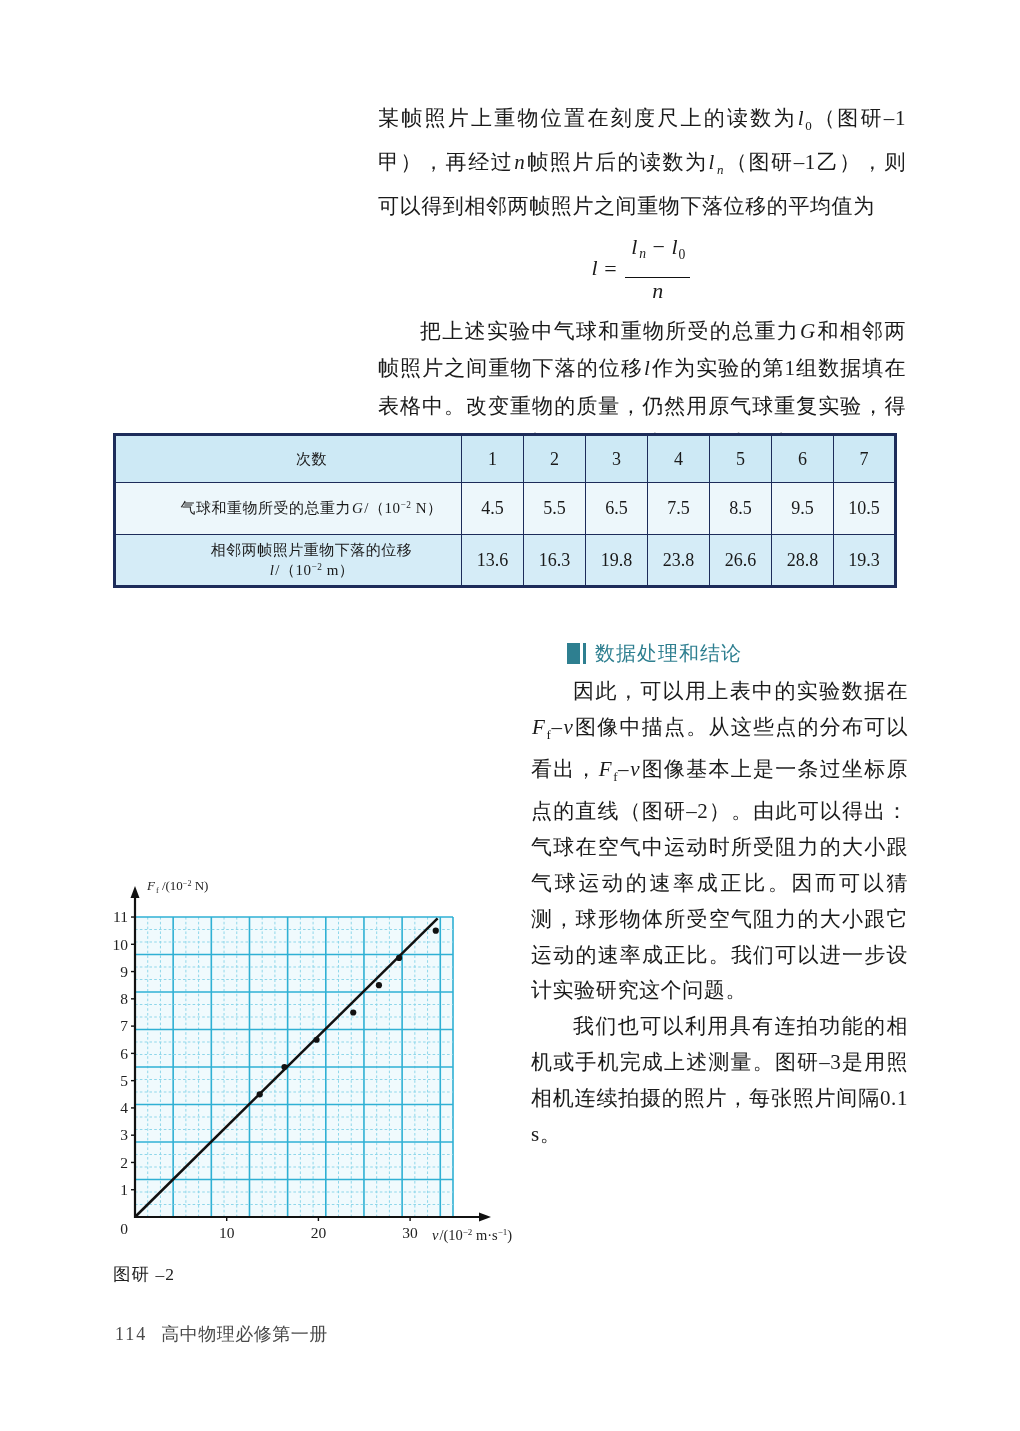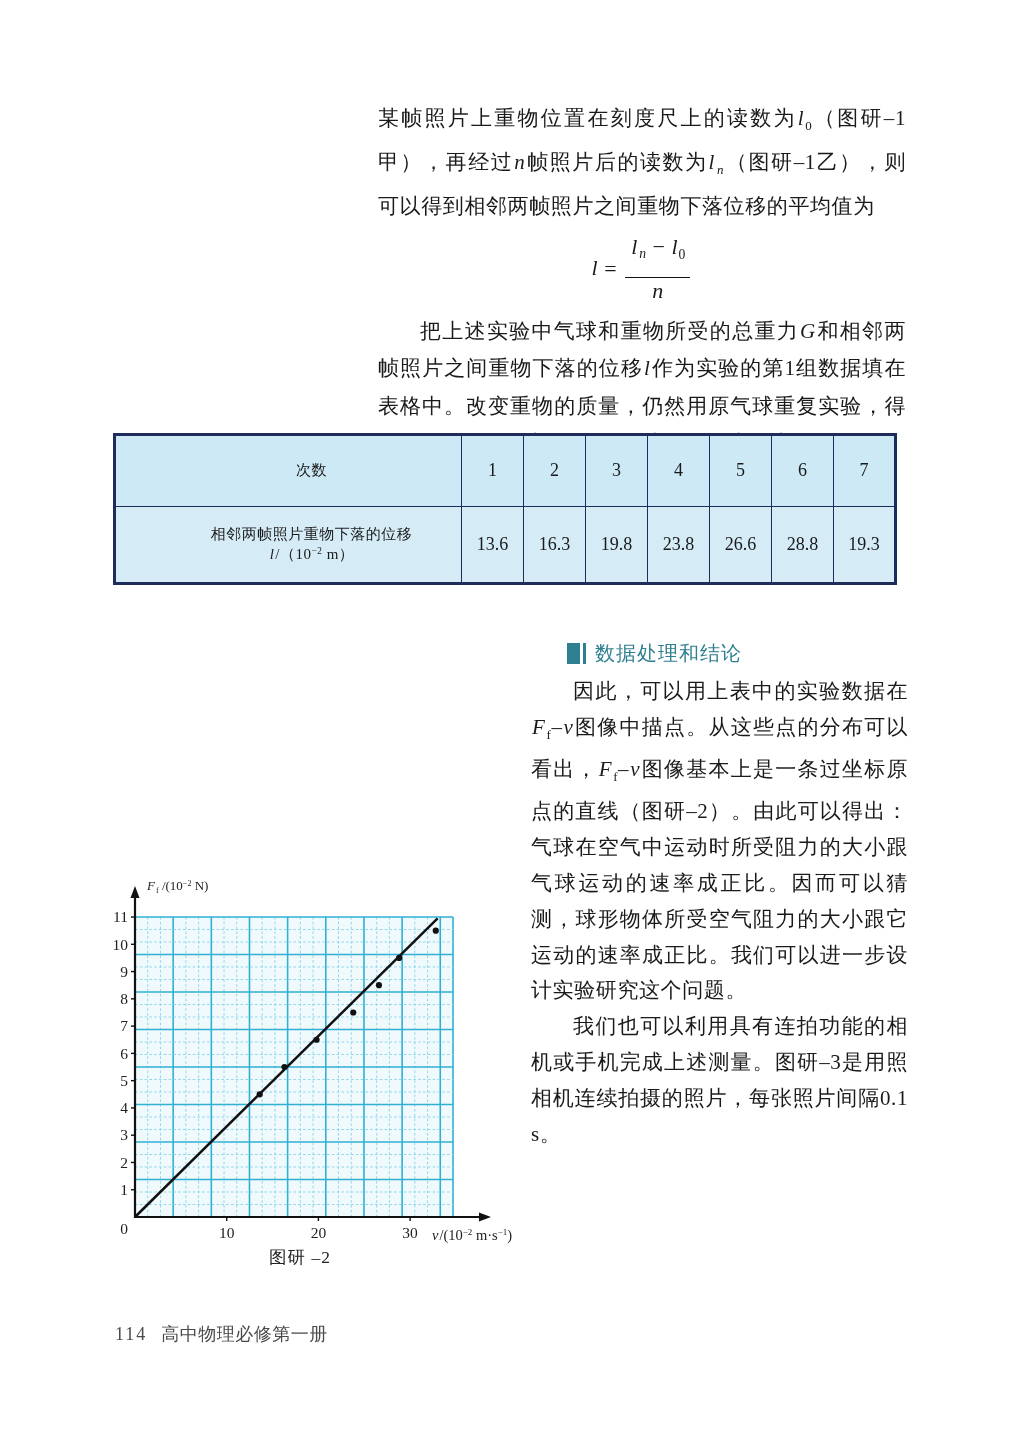--- a/index.html
+++ b/index.html
@@ -52,21 +52,21 @@
   .chart-block{position:absolute;left:113px;top:876px;width:410px;height:400px;}
   #chart-svg{position:absolute;left:0;top:0;width:410px;height:372px;}
   #chart-svg text{font-family:"Liberation Serif","DejaVu Serif",serif;fill:#222;}
   .ylabel{
     position:absolute;left:33px;top:2px;font-size:13px;white-space:nowrap;color:#222;
   }
   .xlabel{
     position:absolute;left:318px;top:351px;font-size:14.5px;white-space:nowrap;color:#222;
   }
   .chart-caption{
-    position:absolute;left:0;top:369px;width:374px;text-align:center;
+    position:absolute;left:0;top:386px;width:374px;text-align:left;
     font-size:17.5px;letter-spacing:1px;color:#222;
   }
   
   .footer{
     position:absolute;left:115px;top:1322px;font-size:18px;color:#4a4a4a;letter-spacing:0.5px;
   }
   .footer .pnum{margin-right:14px;letter-spacing:2px;}
 </style>
 </head>
 <body>
@@ -83,20 +83,30 @@
     <tbody>
         <tr class="hrow">
       <td class="label-col">次数</td>
       <td>1</td>
       <td>2</td>
       <td>3</td>
       <td>4</td>
       <td>5</td>
       <td>6</td>
       <td>7</td>
+    </tr>
+    <tr class="grow">
+      <td class="label-col">气球和重物所受的总重力<i>G</i>/（10<sup>−2</sup> N）</td>
+      <td>4.5</td>
+      <td>5.5</td>
+      <td>6.5</td>
+      <td>7.5</td>
+      <td>8.5</td>
+      <td>9.5</td>
+      <td>10.5</td>
     </tr>
     <tr class="lrow">
       <td class="label-col two-line">
         <span>相邻两帧照片重物下落的位移</span><br>
         <span><i>l</i>/（10<sup>−2</sup> m）</span>
       </td>
       <td>13.6</td>
       <td>16.3</td>
       <td>19.8</td>
       <td>23.8</td>

